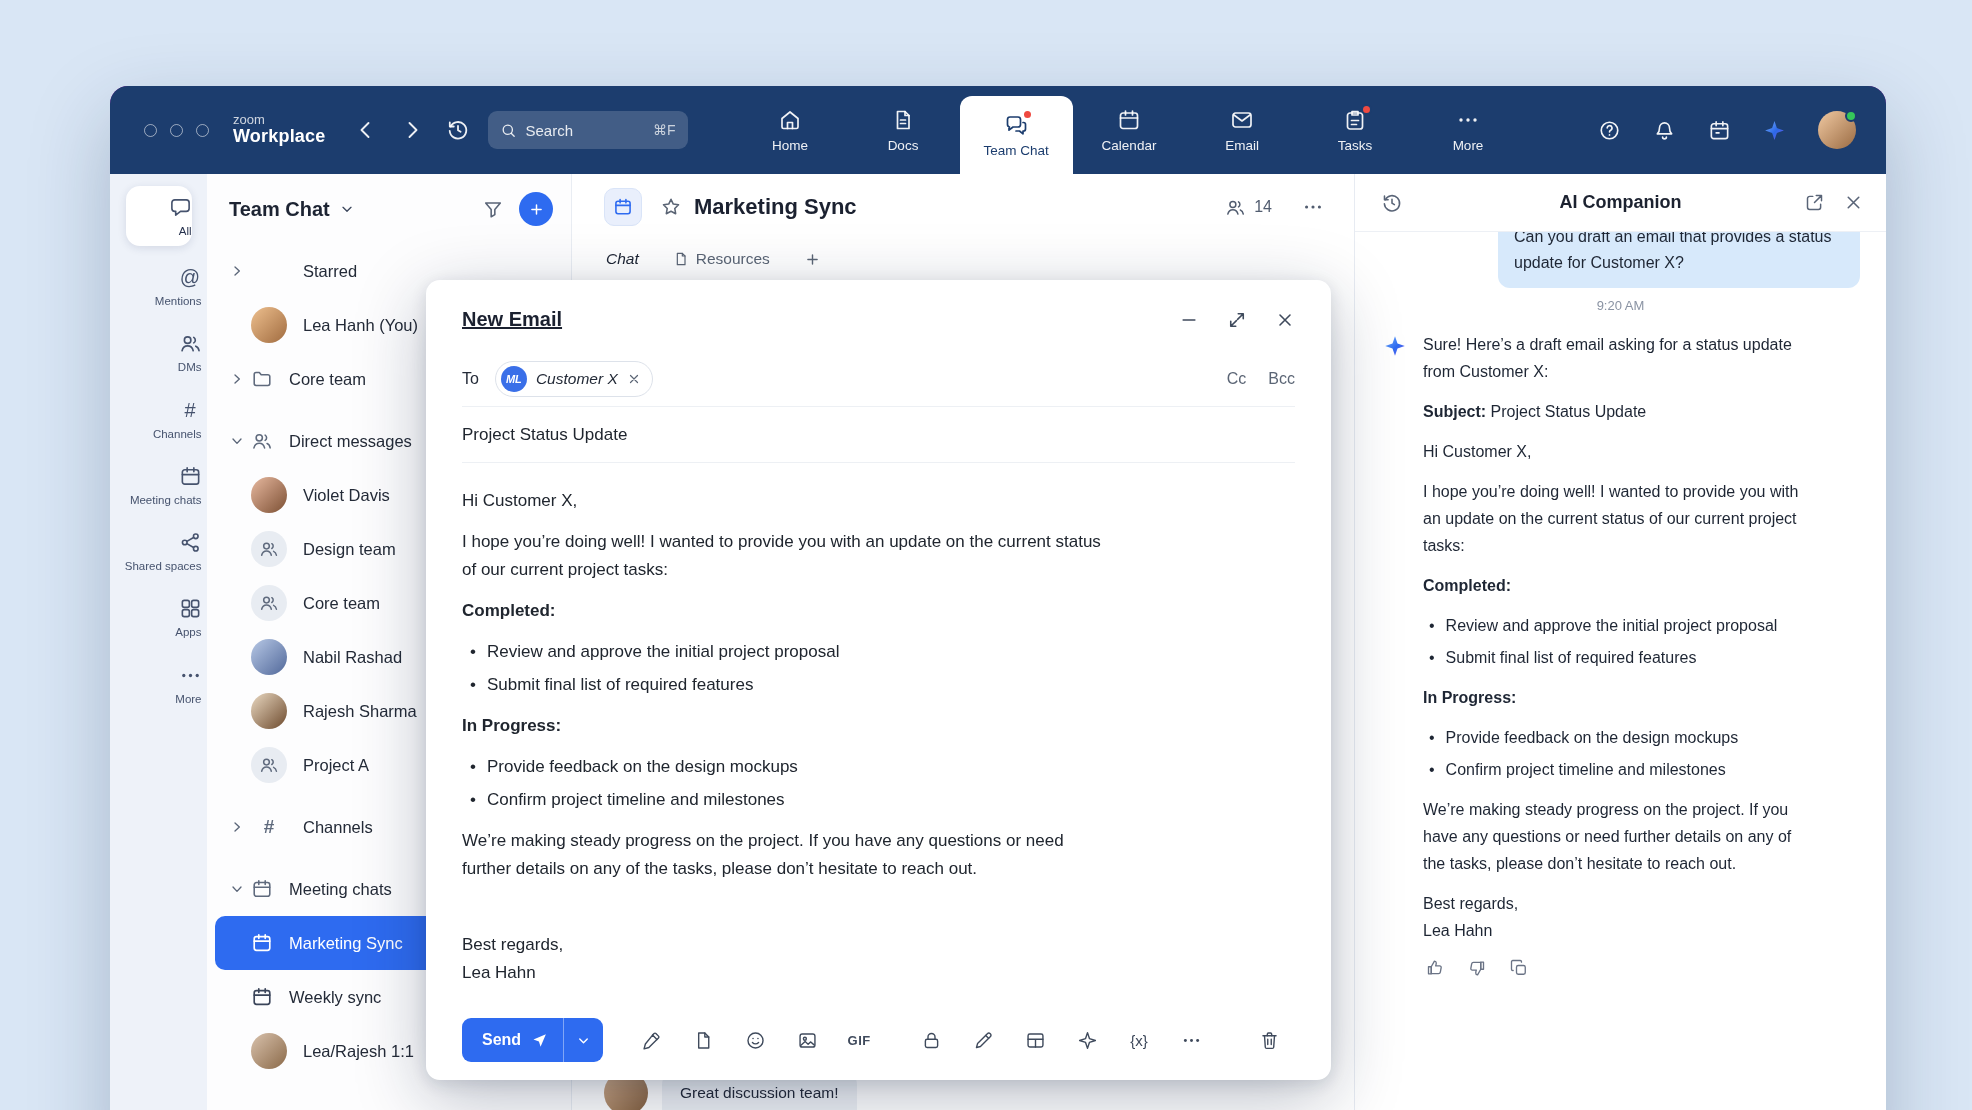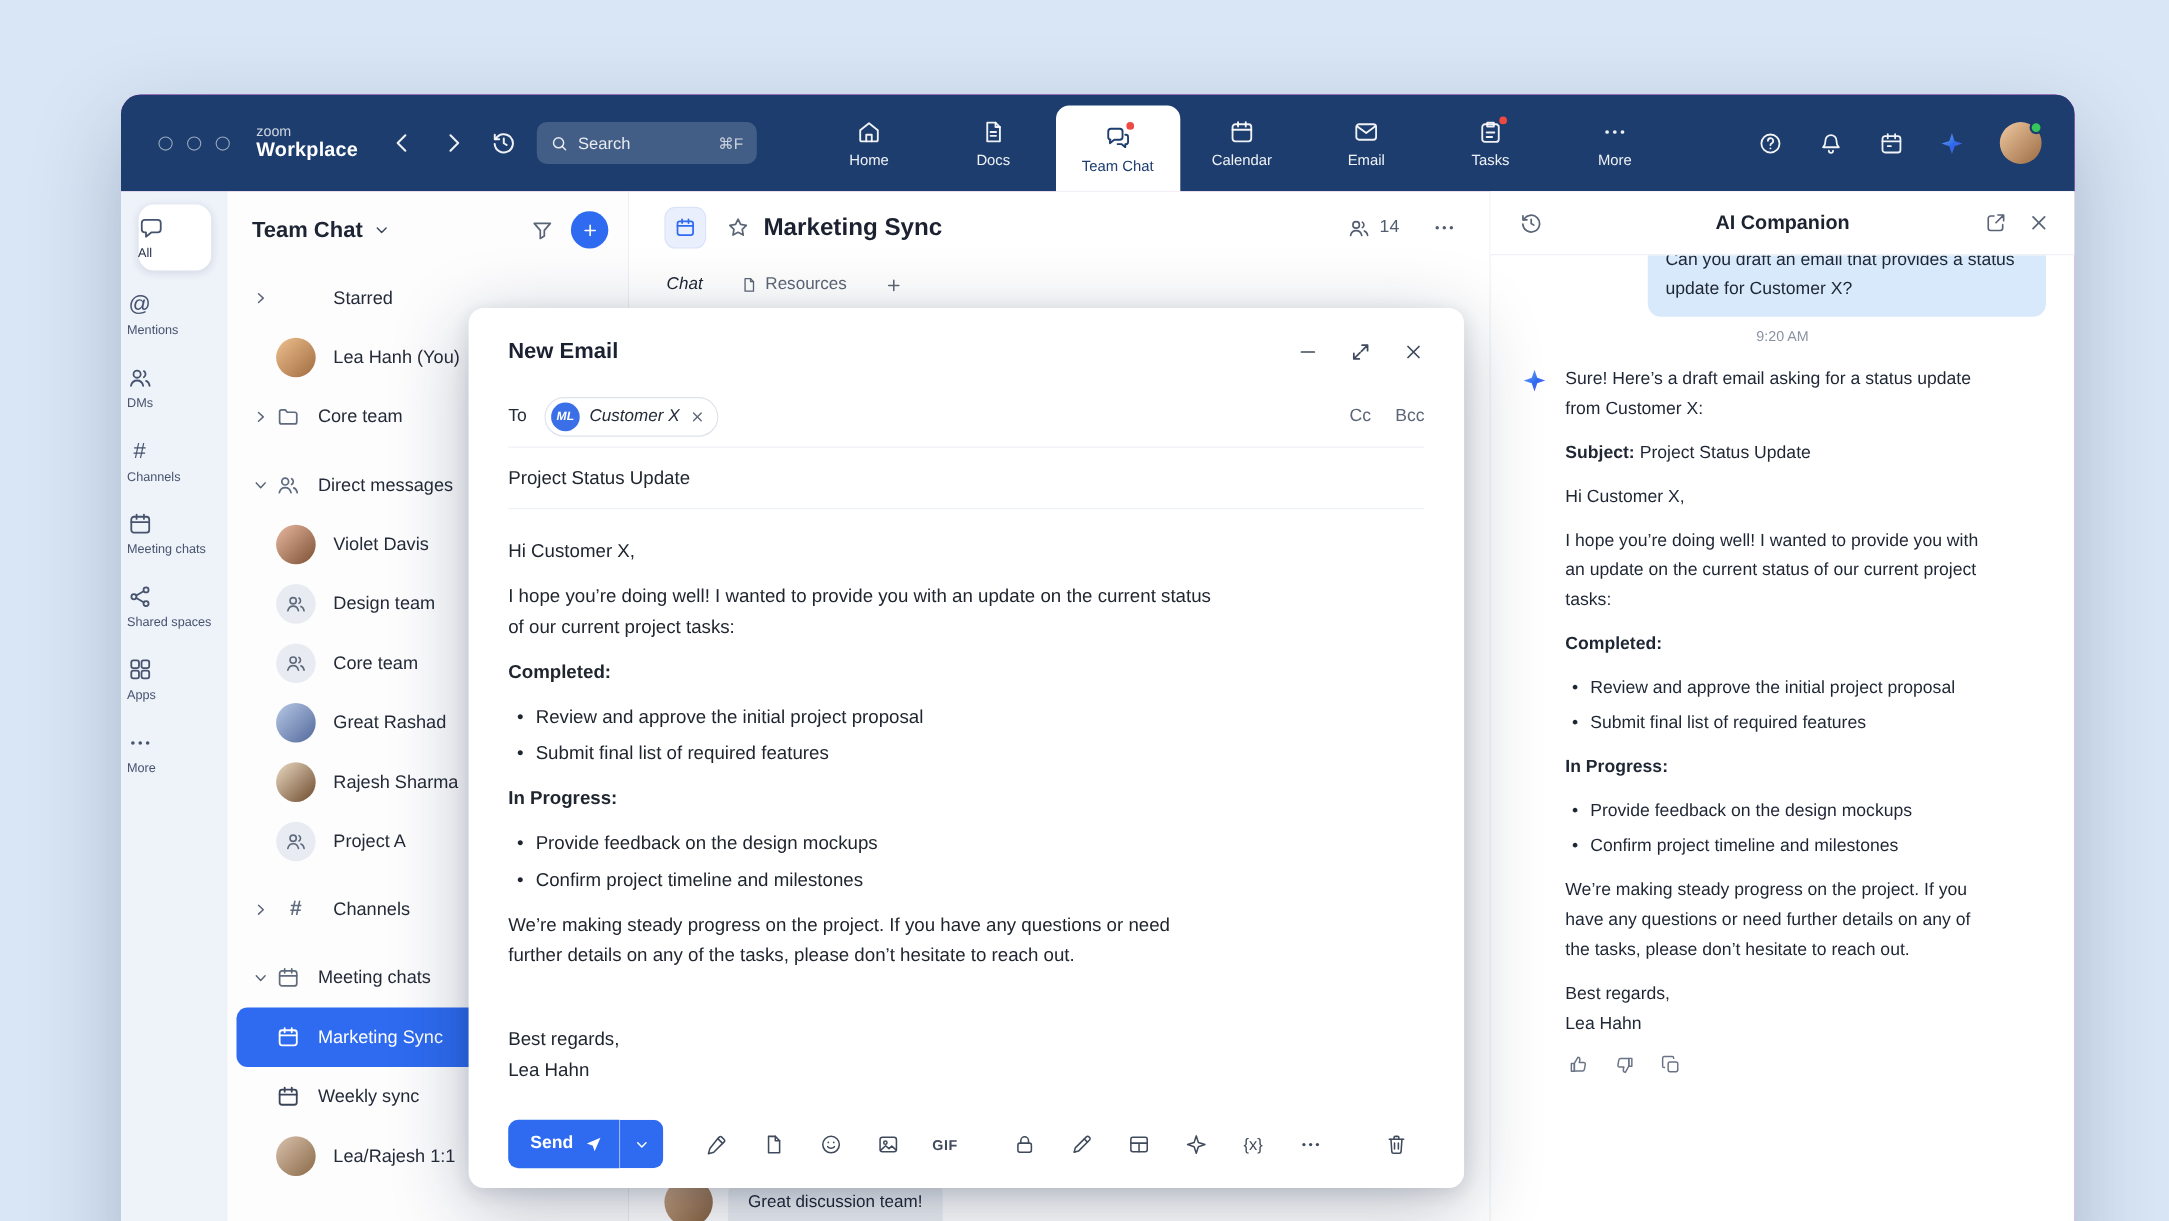--- a/index.html
+++ b/index.html
@@ -66,21 +66,21 @@
 
   
   .window-body { display:flex; height:936px; background:#fff; }
 
   
   .rail {
     width:97px; background:#eef2f9; display:flex; flex-direction:column; align-items:center;
     padding-top:12px; flex-shrink:0;
   }
   .rail-item {
-    width:86px; display:flex; flex-direction:column; align-items:flex-start; gap:6px;
+    width:86px; display:flex; flex-direction:column; align-items:flex-end; gap:6px;
     color:#46536e; font-size:11.5px; text-align:center; line-height:1.15; margin-bottom:24px;
   }
   .rail-item .ricon { width:23px; height:23px; color:#46536e; }
   .rail-item .ricon svg { width:23px; height:23px; }
   .rail-item.active {
     width:66px; background:#fff; border-radius:14px; padding:10px 0 8px; margin-bottom:20px;
     box-shadow:0 2px 8px rgba(30,50,90,.13); color:#25304c;
   }
   .rail-item .glyph { font-size:20px; font-weight:500; width:23px; height:23px; }
 
@@ -177,21 +177,21 @@
   .ai-feedback { display:flex; gap:22px; color:#6a7385; margin:14px 0 0 2px; }
   .ai-feedback .fbtn { width:20px; height:20px; }
 
   
   .email-modal {
     position:absolute; left:316px; top:194px; width:905px; height:800px; background:#fff;
     border-radius:14px; padding:0 36px; z-index:40;
     box-shadow:0 18px 70px rgba(15,30,60,.28), 0 4px 16px rgba(15,30,60,.12);
   }
   .em-header { display:flex; align-items:center; padding:28px 0 20px; }
-  .em-title { font-size:20px; font-weight:bold; color:#1b2130; }
+  .em-title { font-size:20px; font-weight:bold; color:#1b2130;text-decoration:underline; }
   .em-win-actions { margin-left:auto; display:flex; align-items:center; gap:28px; color:#3f4a5c; }
   .em-win-actions .wbtn { width:20px; height:20px; }
   .em-row { display:flex; align-items:center; border-bottom:1px solid #edf0f4; min-height:56px; }
   .em-to-label { font-size:16px; color:#242b38; }
   .chip {
     display:flex; align-items:center; gap:9px; border:1px solid #dde2ea; border-radius:18px;
     padding:4px 11px 4px 5px; margin-left:16px; background:#fff;font-style:italic;
   }
   .chip-av {
     width:26px; height:26px; border-radius:50%; background:#3a6fe8; color:#fff;
@@ -558,21 +558,21 @@
                 </svg>
               </span>
             </span>
           <span class="sb-label">Core team</span>
         </div>
         <div class="sb-row">
           <span class="sb-chevron"></span>
           <span class="sb-ico">
               <span class="av av-c"></span>
             </span>
-          <span class="sb-label">Great Rashad</span>
+          <span class="sb-label">Nabil Rashad</span>
         </div>
         <div class="sb-row">
           <span class="sb-chevron"></span>
           <span class="sb-ico">
               <span class="av av-d"></span>
             </span>
           <span class="sb-label">Rajesh Sharma</span>
         </div>
         <div class="sb-row">
           <span class="sb-chevron"></span>

